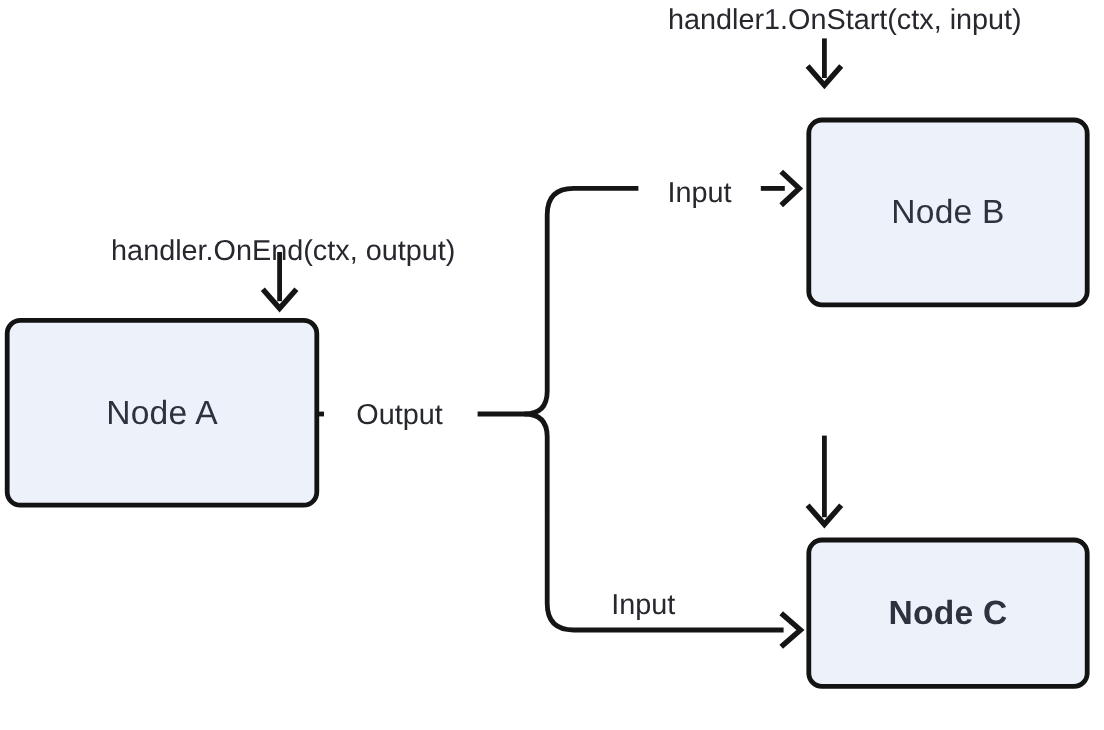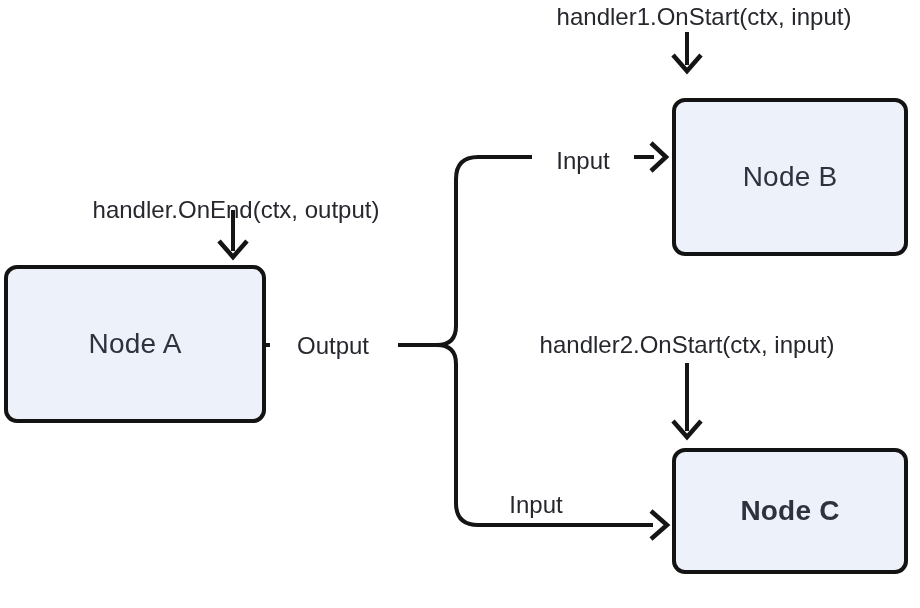--- a/index.html
+++ b/index.html
@@ -104,21 +104,20 @@
   </div>
 
   <div class="node" style="left:672px; top:448px; width:236px; height:126px;font-weight:bold;">
     <span>Node C</span>
   </div>
 
   <div class="lbl" style="left:36px; top:174px; width:400px;margin-top:20px;">handler.OnEnd(ctx, output)</div>
 
   <div class="lbl" style="left:504px; top:1px; width:400px;">handler1.OnStart(ctx, input)</div>
 
-  <div class="lbl" style="left:487px; top:329px; width:400px;">handler2.OnStart(ctx, input)</div>
 
   <div class="lbl" style="left:283px; top:330px; width:100px;">Output</div>
 
   <div class="lbl" style="left:533px; top:145px; width:100px;">Input</div>
 
   <div class="lbl" style="left:486px; top:489px; width:100px;">Input</div>
 
 </div>
 
 </body></html>

